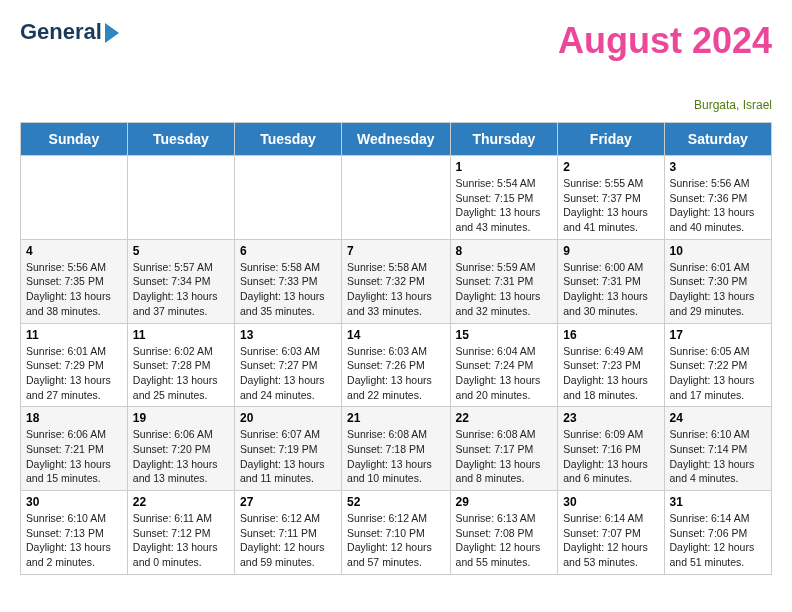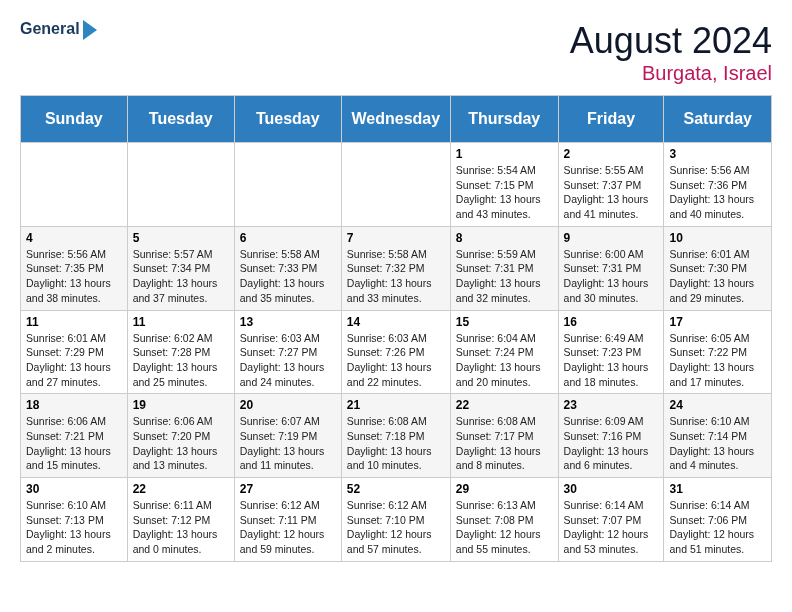--- a/index.html
+++ b/index.html
@@ -18,38 +18,39 @@
     }
     .logo {
       display: flex;
       align-items: center;
     }
     .title-block {
       text-align: right;
     }
     .month-title {
       font-size: 36px;
-      font-weight: normal;
-      color: #0f172a;
+      font-weight: bold;
+      color: #ec4899;
     }
     .location {
-      font-size: 20px;
-      color: #be185d;
+      font-size: 12px;
+      color: #4d7c0f;
+      margin-top: 36px;
     }
     table {
       width: 100%;
       border-collapse: collapse;
       font-size: 11px;
     }
     thead tr th {
       background-color: #2e7dbf;
       color: #fff;
       text-align: center;
-      padding: 14px 4px;
-      font-size: 16px;
+      padding: 8px 4px;
+      font-size: 14px;
       font-weight: bold;
       border: 1px solid #ccc;
     }
     tbody tr td {
       border: 1px solid #ccc;
       vertical-align: top;
       padding: 4px 5px;
       width: 110px;
       min-height: 80px;
       height: 80px;
@@ -73,21 +74,21 @@
       background: #fff !important;
     }
   </style>
 </head>
 <body>
 
 <div class="header">
   <div class="logo">
     <div>
       <div style="display:flex;align-items:center;">
-        <div style="font-size:16px;font-weight:bold;color:#1a3a5c;line-height:1.1;">
+        <div style="font-size:22px;font-weight:bold;color:#1a3a5c;line-height:1.1;">
           <span style="color:#1a3a5c;">General</span><span style="display:inline-block;width:0;height:0;border-top:10px solid transparent;border-bottom:10px solid transparent;border-left:14px solid #2e86c1;margin-left:3px;vertical-align:middle;"></span>
         </div>
       </div>
     </div>
   </div>
   <div class="title-block">
     <div class="month-title">August 2024</div>
     <div class="location">Burgata, Israel</div>
   </div>
 </div>

